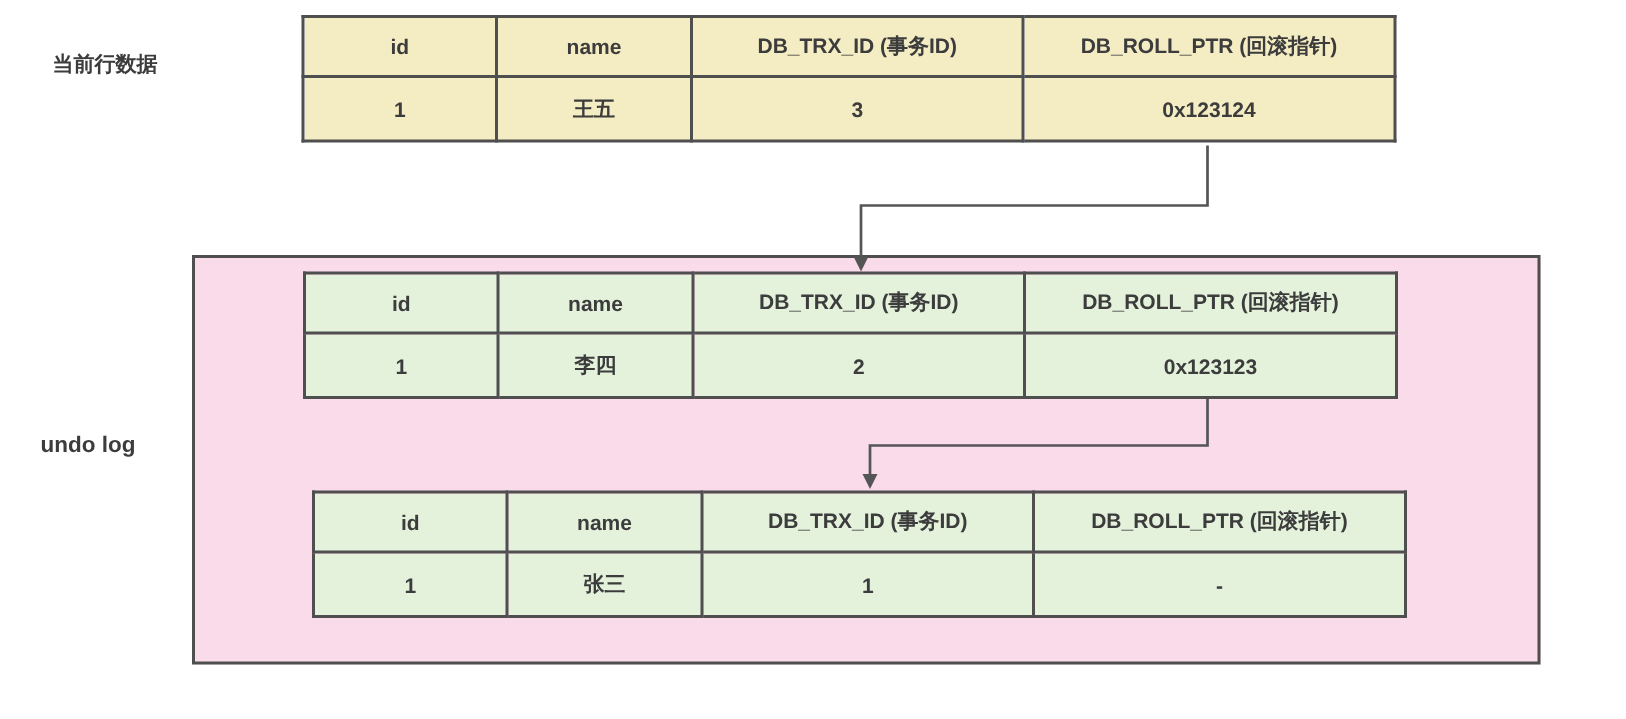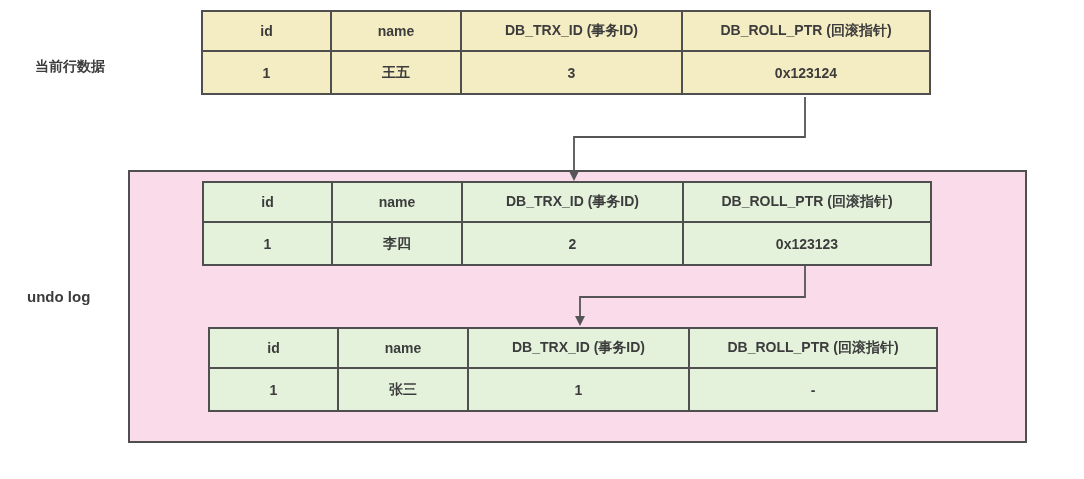--- a/index.html
+++ b/index.html
@@ -23,21 +23,21 @@
     height:479px;
     background:var(--bg);
     overflow:hidden;
   }
   .side-label{
     position:absolute;
     font-weight:700;
     color:var(--text);
     white-space:nowrap;
   }
-  .current-row-label{ left:35px; top:58px; font-size:14px; }
+  .current-row-label{ left:35px; top:34px; font-size:14px; }
   .undo-log-label{ left:27px; top:288px; font-size:15px; }
 
   .undo-box{
     position:absolute;
     left:128px; top:170px;
     width:899px; height:273px;
     box-sizing:border-box;
     background:var(--undo-box-fill);
     border:2px solid var(--border);
     z-index:1;

